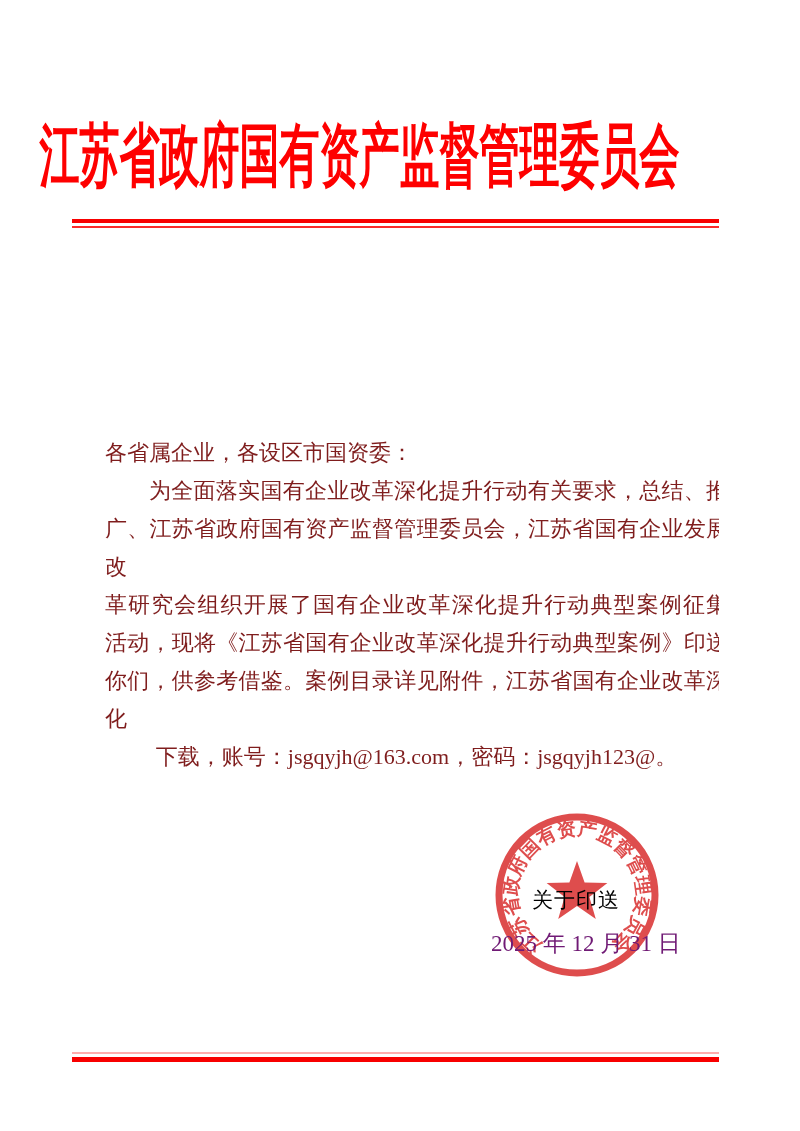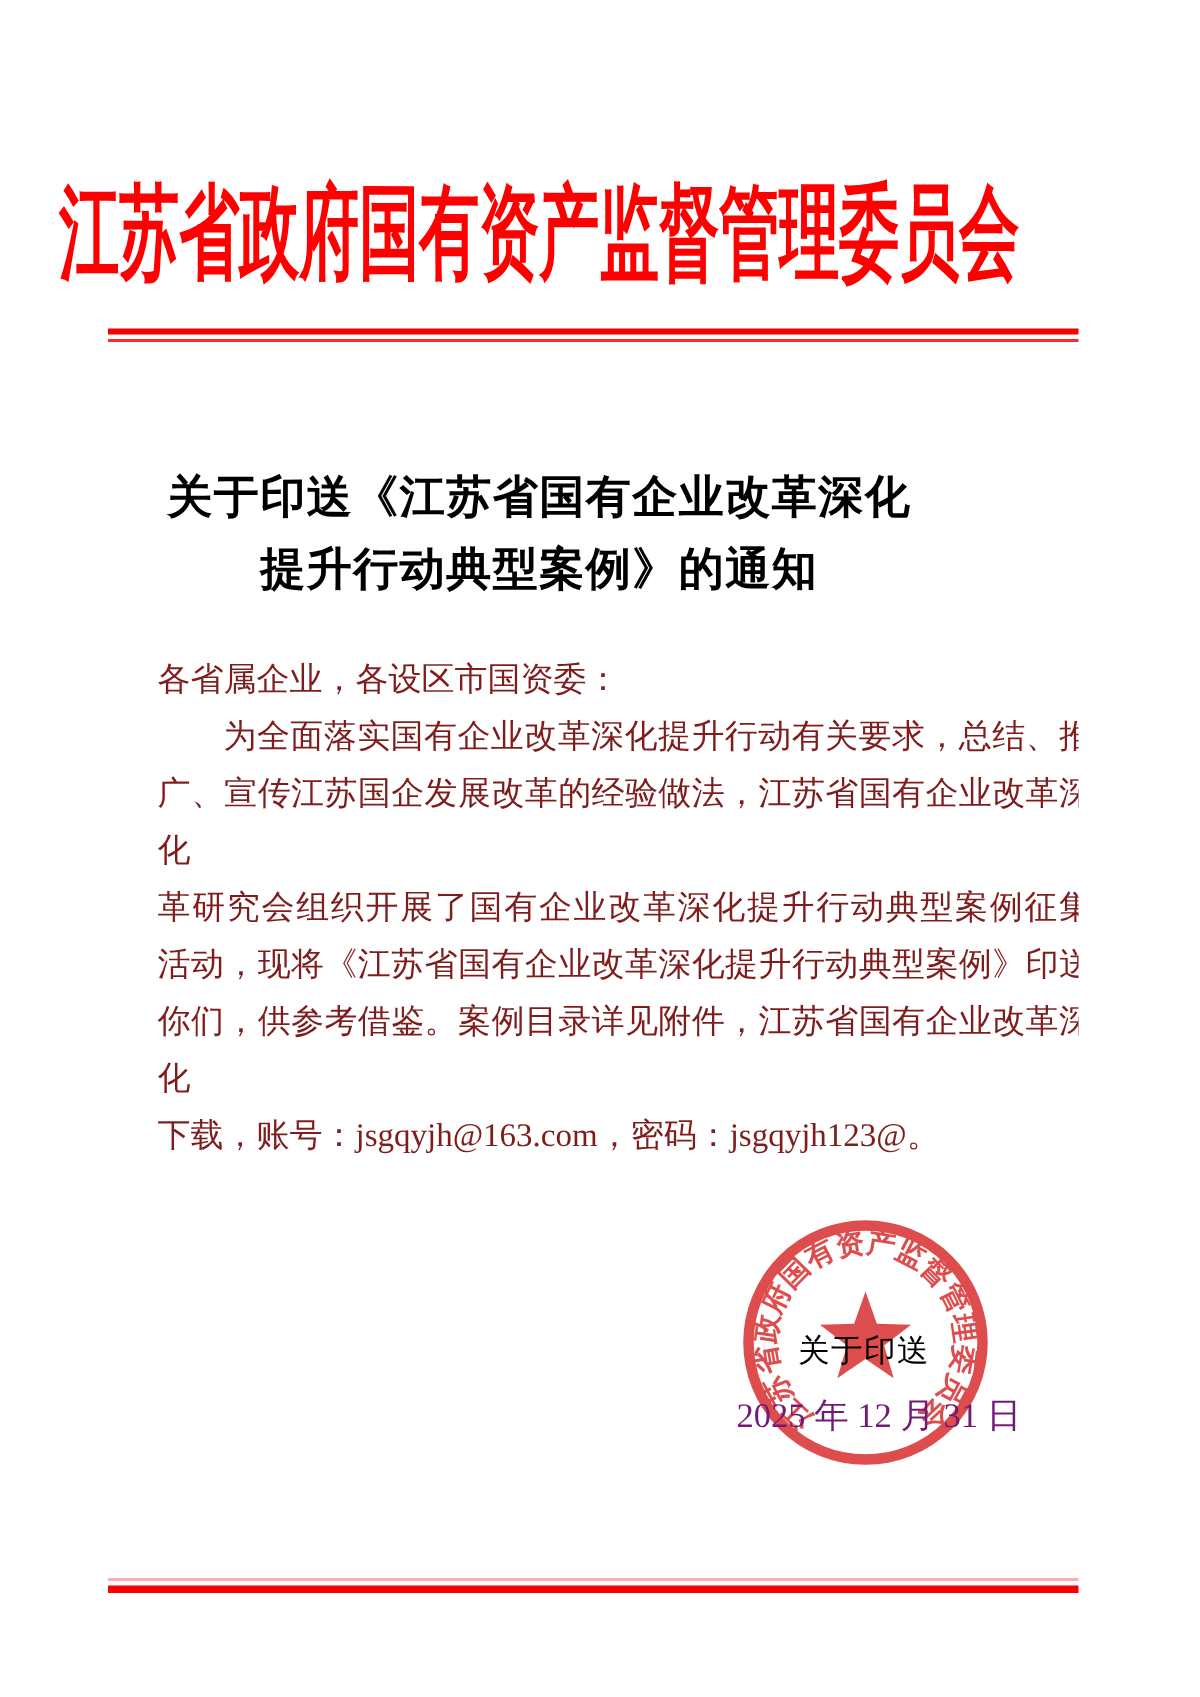--- a/index.html
+++ b/index.html
@@ -54,21 +54,21 @@
     position: absolute;
     left: 105px;
     width: 623px;
     top: 434px;
     font-size: 22px;
     line-height: 38px;
     color: #7f1d1d;
   }
   .salutation { text-align: left; }
   .jline { text-align: justify; text-align-last: justify; }
-  .lastline { text-align: left; }
+  .lastline { text-align: center; }
   .indent { padding-left: 44px; }
 
   .attachment {
     position: absolute;
     left: 105px;
     width: 623px;
     top: 738px;
     padding-left: 44px;
     box-sizing: border-box;
     font-size: 22px;
@@ -111,29 +111,25 @@
 </head>
 <body>
 
 <div class="page">
 
   <div class="letterhead">江苏省政府国有资产监督管理委员会</div>
 
   <div class="rule rule-top-thick"></div>
   <div class="rule rule-top-thin"></div>
 
-  <div class="doc-title">
-    <div>关于印送《江苏省国有企业改革深化</div>
-    <div>提升行动典型案例》的通知</div>
-  </div>
 
   <div class="body-block">
     <div class="salutation">各省属企业，各设区市国资委：</div>
     <div class="jline indent">为全面落实国有企业改革深化提升行动有关要求，总结、推</div>
-    <div class="jline">广、宣传江苏国企发展改革的经验做法，江苏省国有企业改革深化</div>
+    <div class="jline">广、江苏省政府国有资产监督管理委员会，江苏省国有企业发展改</div>
     <div class="jline">革研究会组织开展了国有企业改革深化提升行动典型案例征集</div>
     <div class="jline">活动，现将《江苏省国有企业改革深化提升行动典型案例》印送</div>
     <div class="jline">你们，供参考借鉴。案例目录详见附件，江苏省国有企业改革深化</div>
     <div class="lastline">下载，账号：jsgqyjh@163.com，密码：jsgqyjh123@。</div>
   </div>
 
 
   <svg class="seal" viewBox="0 0 166 166" aria-hidden="true">
     <circle cx="83" cy="83" r="78" fill="none" stroke="#dc3e3e" stroke-width="7"></circle>
     <path id="sealArc" d="M 53 135 A 60 60 0 1 1 113 135" fill="none"></path>

